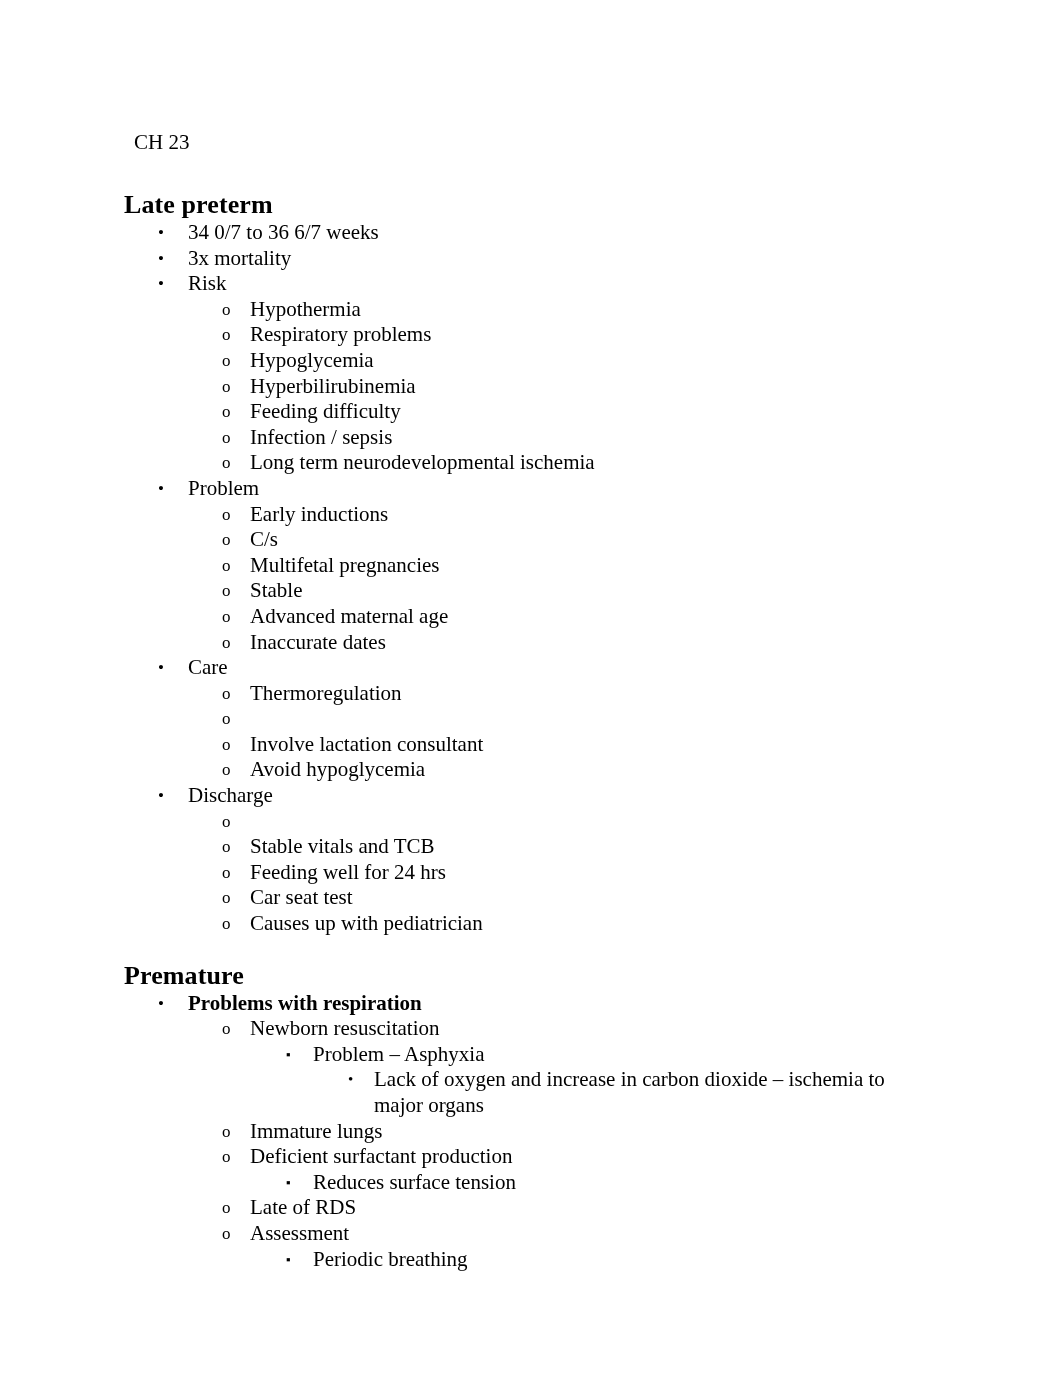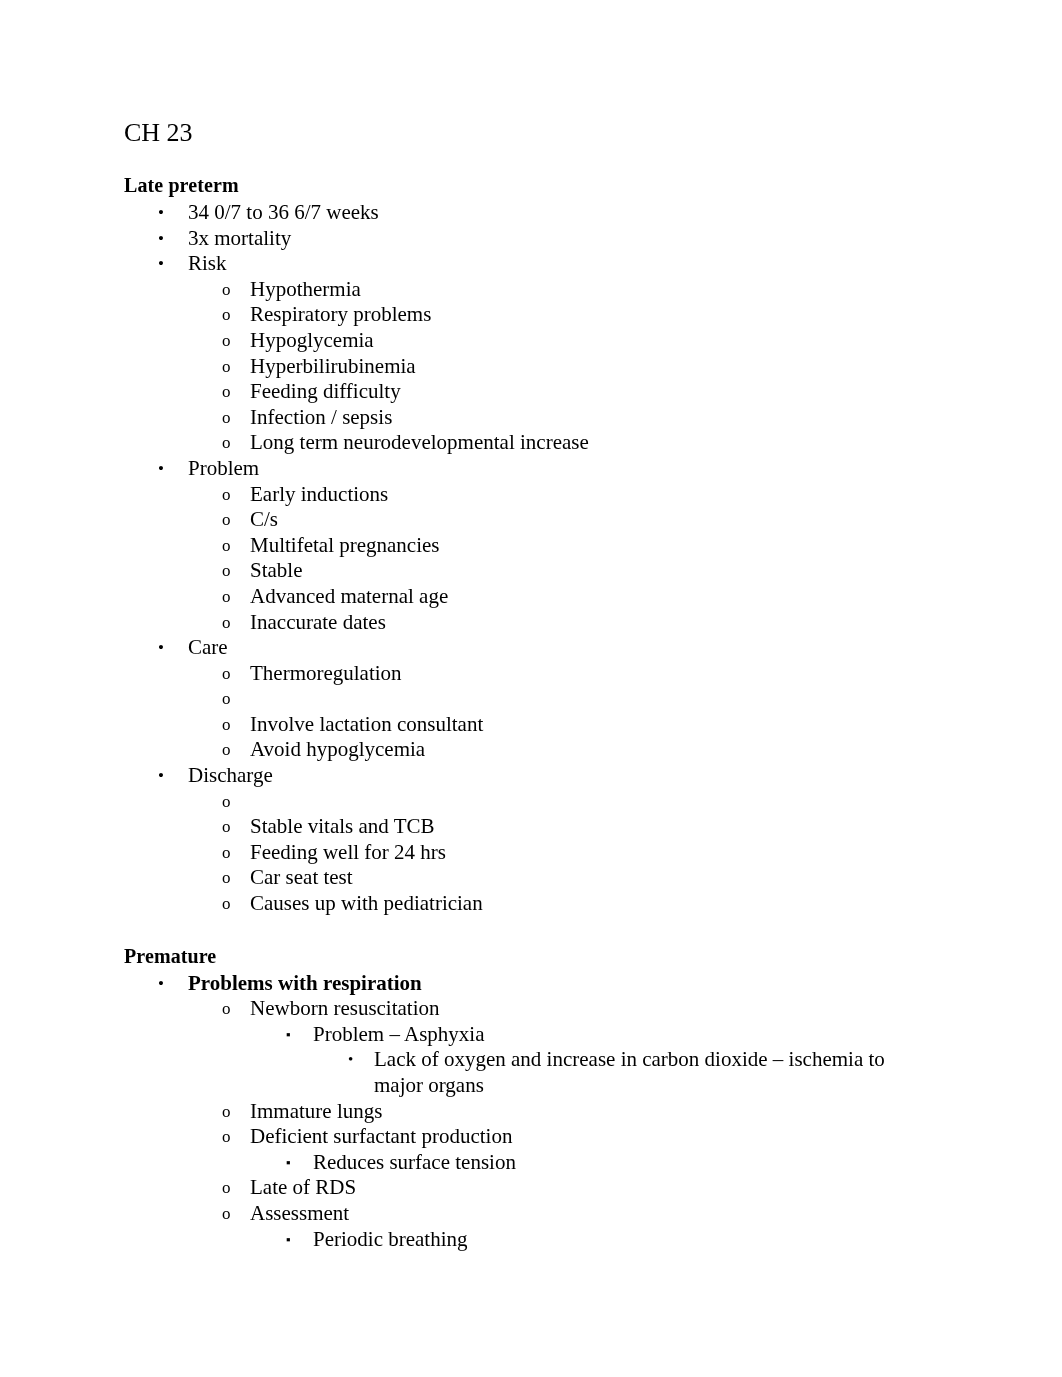--- a/index.html
+++ b/index.html
@@ -19,29 +19,29 @@
   }
   .content {
     position: absolute;
     left: 124px;
     top: 120px;
     width: 820px;
   }
 
   
   .para {
+    font-size: 21px;
+    line-height: 25px;
+    margin: 10px;
+    padding: 0;
+  }
+
+  
+  .heading {
     font-size: 26px;
-    line-height: 25px;
-    margin: 0;
-    padding: 0;
-  }
-
-  
-  .heading {
-    font-size: 20px;
     font-weight: bold;
     line-height: 30px;
     margin: 0;
     padding: 0;
     letter-spacing: 0.1px;
   }
   .spacer-line {
     height: 25px;
   }
   .spacer-half {
@@ -144,21 +144,21 @@
         <div class="li lvl2">
           <span class="bullet">o</span>
           <span class="txt">Feeding difficulty</span>
         </div>
         <div class="li lvl2">
           <span class="bullet">o</span>
           <span class="txt">Infection / sepsis</span>
         </div>
         <div class="li lvl2">
           <span class="bullet">o</span>
-          <span class="txt">Long term neurodevelopmental increase</span>
+          <span class="txt">Long term neurodevelopmental ischemia</span>
         </div>
         <div class="li lvl1">
           <span class="bullet">•</span>
           <span class="txt">Problem</span>
         </div>
         <div class="li lvl2">
           <span class="bullet">o</span>
           <span class="txt">Early inductions</span>
         </div>
         <div class="li lvl2">

